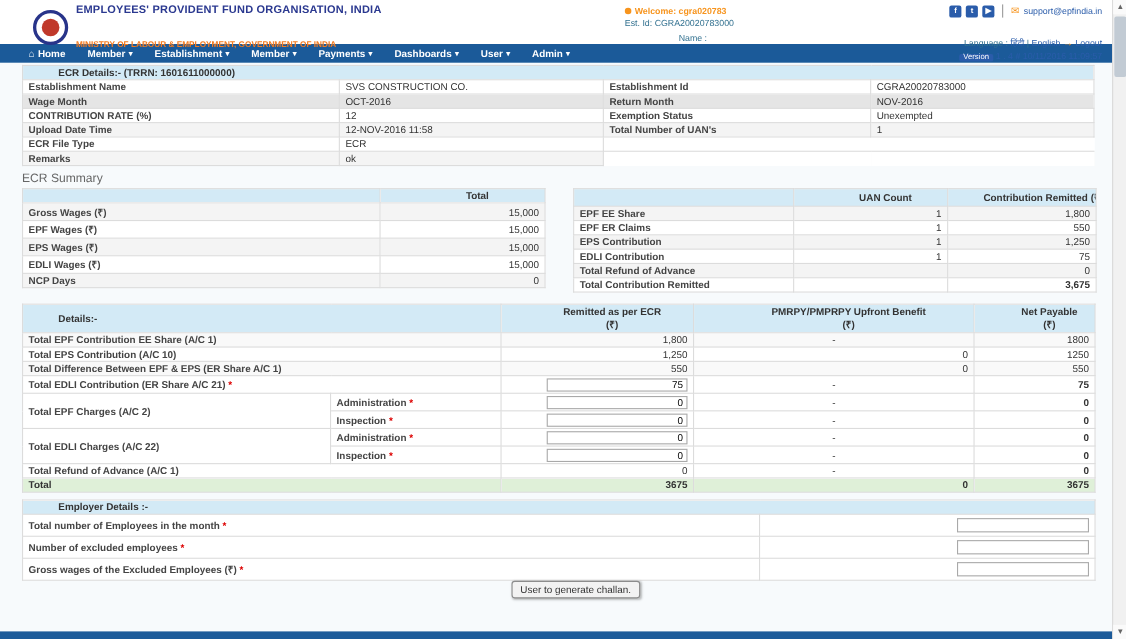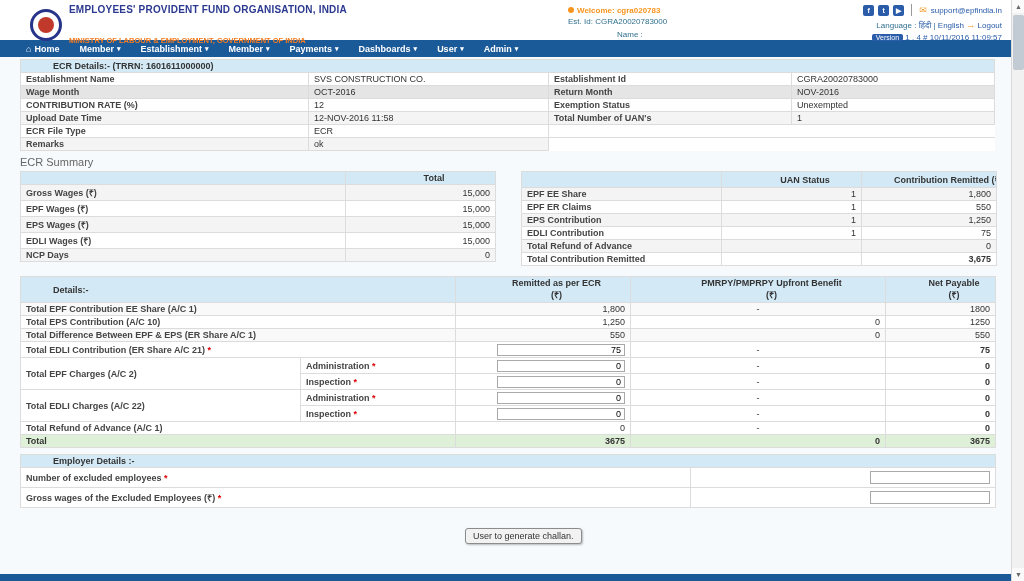--- a/index.html
+++ b/index.html
@@ -17,21 +17,21 @@
   .welcome-line { color:#f7941d; font-weight:bold; }
   .person-dot { display:inline-block; width:6px; height:6px; background:#f7941d; border-radius:50%; margin-right:3px; }
   .estid-line { color:#31708f; }
   .name-line { color:#31708f; margin-left:49px; margin-top:2px; }
   .right-block { position:absolute; right:22px; top:4px; font-size:8px; text-align:right; }
   .social-row { display:flex; justify-content:flex-end; align-items:center; gap:4px; }
   .sq { width:11px; height:11px; background:#2a5caa; color:#fff; font-size:7px; font-weight:bold; text-align:center; line-height:11px; border-radius:2px; cursor:pointer; }
   .vdiv { width:1px; height:12px; background:#999; margin:0 3px; }
   .mail-ic { color:#f7941d; font-size:9px; }
   .mail-txt { color:#2a5caa; }
-  .lang-row { margin-top:3px; color:#31708f; }
+  .lang-row { margin-top:17px; color:#31708f; }
   .lang-row a { color:#2a5caa; text-decoration:none; cursor:pointer; }
   .ver-row { margin-top:3px; color:#2a5caa; }
   .ver-badge { background:#2a5caa; color:#fff; padding:0 4px; border-radius:2px; font-size:7px; }
 
   
   .navbar { height:17px; background:#1b5a99; display:flex; align-items:center; gap:20px; padding-left:26px; }
   .nav-item { color:#fff; font-size:9px; font-weight:bold; cursor:pointer; display:flex; align-items:center; gap:3px; white-space:nowrap; }
   .caret { font-size:7px; }
 
   
@@ -234,21 +234,21 @@
         </table>
       <table style="width:475px;" class="stripe">
         <colgroup>
             <col style="width:200px">
             <col style="width:140px">
             <col style="width:135px">
           </colgroup>
         <tbody>
             <tr>
               <td class="hdr"></td>
-              <td class="hdr ctr">UAN Status</td>
+              <td class="hdr ctr">UAN Count</td>
               <td class="hdr ctr">Contribution Remitted (₹)</td>
             </tr>
         <tr>
               <td class="lbl">EPF EE Share</td>
               <td class="num">1</td>
               <td class="num">1,800</td>
             </tr>
         <tr>
               <td class="lbl">EPF ER Claims</td>
               <td class="num">1</td>
@@ -370,20 +370,24 @@
     <table style="width:975px; margin-top:6px;">
       <colgroup>
           <col style="width:670px">
           <col style="width:305px">
         </colgroup>
       <tbody>
           <tr>
             <td colspan="2" class="hdr">Employer Details :-</td>
           </tr>
       <tr class="emp-row">
+        <td class="lbl"><span>Total number of Employees in the month</span> <span class="req">*</span></td>
+        <td class="num"><input class="emp-input" value="" style=""></td>
+      </tr>
+      <tr class="emp-row">
         <td class="lbl"><span>Number of excluded employees</span> <span class="req">*</span></td>
         <td class="num"><input class="emp-input" value="" style=""></td>
       </tr>
       <tr class="emp-row">
         <td class="lbl"><span>Gross wages of the Excluded Employees (₹)</span> <span class="req">*</span></td>
         <td class="num"><input class="emp-input" value="" style=""></td>
       </tr>
     </tbody>
       </table>
 

